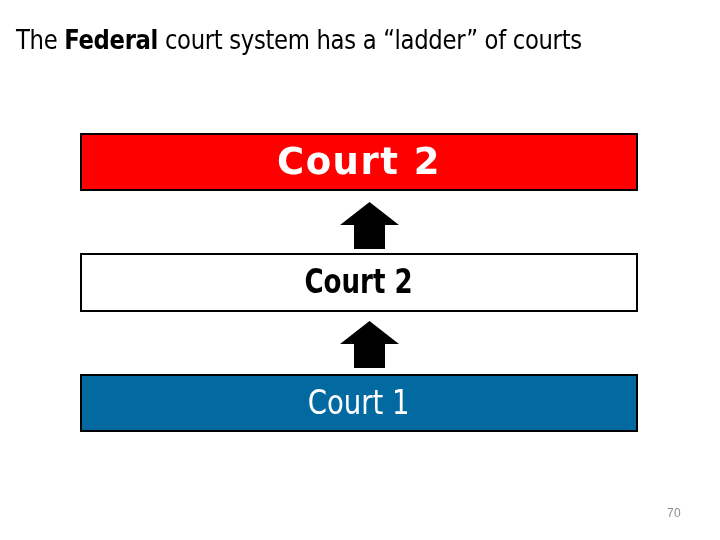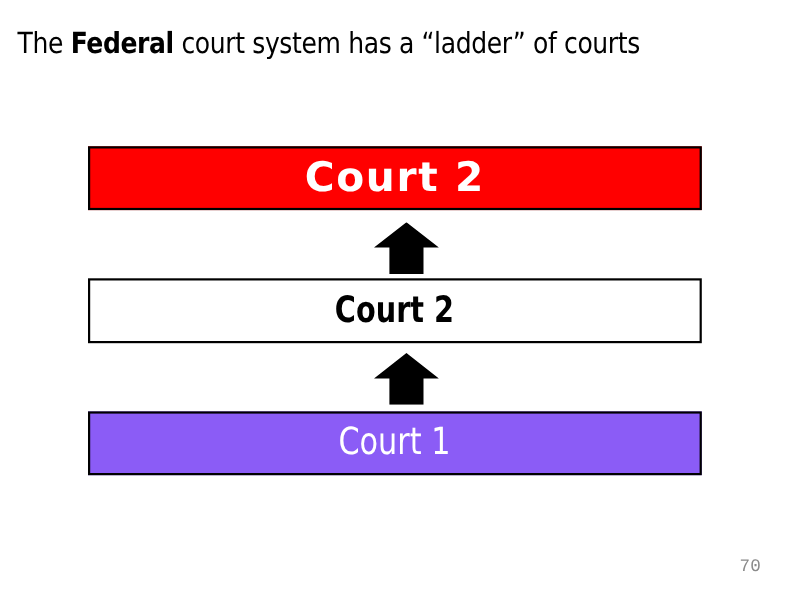--- a/index.html
+++ b/index.html
@@ -125,23 +125,23 @@
     width: 100%;
     height: 100%;
   }
 
   
   #page-number {
     position: absolute;
     left: 656px;
     top: 506px;
     width: 36px;
-    text-align: right;
-    font-family: Liberation Mono, monospace;
-    font-size: 16px;
+    text-align: center;
+    font-family: Liberation Sans, sans-serif;
+    font-size: 12px;
     font-weight: 400;
     color: #8a8a8a;
     letter-spacing: 0.3px;
   }
 </style>
 </head>
 <body>
 
 <div id="slide">
 
@@ -162,19 +162,19 @@
   <div class="court-box" id="court-box-2">
     <span class="court-label">Court 2</span>
   </div>
 
   <div class="ladder-arrow" id="ladder-arrow-lower">
     <svg viewBox="0 0 59 47" preserveAspectRatio="none" aria-hidden="true">
       <polygon points="29.5,0 59,23 45,23 45,47 14,47 14,23 0,23" fill="#000000"></polygon>
     </svg>
   </div>
 
-  <div class="court-box" id="court-box-1" style="background:#8b5cf6;text-align:right;">
+  <div class="court-box" id="court-box-1" style="background:#0369a1;text-align:right;">
     <span class="court-label">Court 1</span>
   </div>
 
   <div id="page-number">70</div>
 
 </div>
 
 </body></html>

